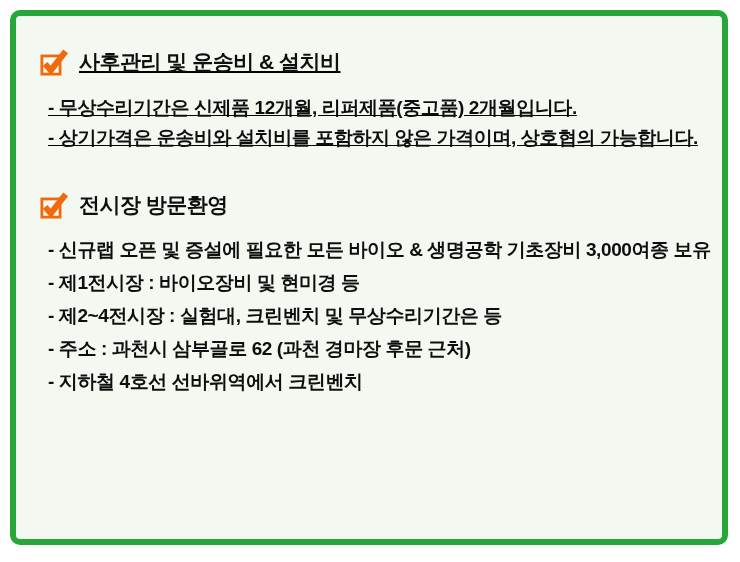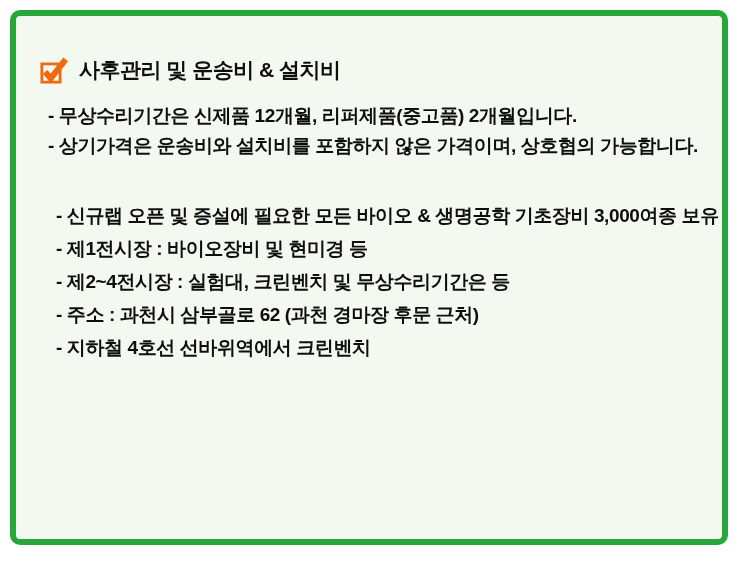--- a/index.html
+++ b/index.html
@@ -52,22 +52,22 @@
   }
   .sec-items .item {
     font-size: 19px;
     font-weight: 700;
     color: var(--text-black);
     line-height: 30px;
     letter-spacing: -0.4px;
     white-space: nowrap;
   }
   .sec-items.items-wide { margin-top: 14px; }
-  .sec-items.items-wide .item { line-height: 33px; margin-left: 8px; }
-  .sec-aftercare { margin-top: 12px; }
+  .sec-items.items-wide .item { line-height: 33px; }
+  .sec-aftercare { margin-top: 4px; text-decoration: underline; }
   .sec-showroom { margin-top: 38px; }
   .sec-contact  { margin-top: 33px; }
 </style>
 </head>
 <body>
 
 <div class="page">
   <div class="panel">
 
     <section class="notice-section sec-aftercare">
@@ -80,20 +80,29 @@
         </span>
         <h2 class="sec-title">사후관리 및 운송비 &amp; 설치비</h2>
       </div>
       <ul class="sec-items">
         <li class="item">- 무상수리기간은 신제품 12개월, 리퍼제품(중고품) 2개월입니다.</li>
         <li class="item">- 상기가격은 운송비와 설치비를 포함하지 않은 가격이며, 상호협의 가능합니다.</li>
       </ul>
     </section>
 
     <section class="notice-section sec-showroom">
+      <div class="sec-header">
+        <span class="chk">
+          <svg viewBox="0 0 30 30" aria-hidden="true">
+            <rect x="2" y="8.5" width="19.5" height="19.5" fill="none" stroke="currentColor" stroke-width="3"></rect>
+            <path d="M5.5 17 L11.5 24 L27.5 3.5" fill="none" stroke="currentColor" stroke-width="6.5"></path>
+          </svg>
+        </span>
+        <h2 class="sec-title">전시장 방문환영</h2>
+      </div>
       <ul class="sec-items items-wide">
         <li class="item">- 신규랩 오픈 및 증설에 필요한 모든 바이오 &amp; 생명공학 기초장비 3,000여종 보유</li>
         <li class="item">- 제1전시장 : 바이오장비 및 현미경 등</li>
         <li class="item">- 제2~4전시장 : 실험대, 크린벤치 및 무상수리기간은 등</li>
         <li class="item">- 주소 : 과천시 삼부골로 62 (과천 경마장 후문 근처)</li>
         <li class="item">- 지하철 4호선 선바위역에서 크린벤치</li>
       </ul>
     </section>
 
 

